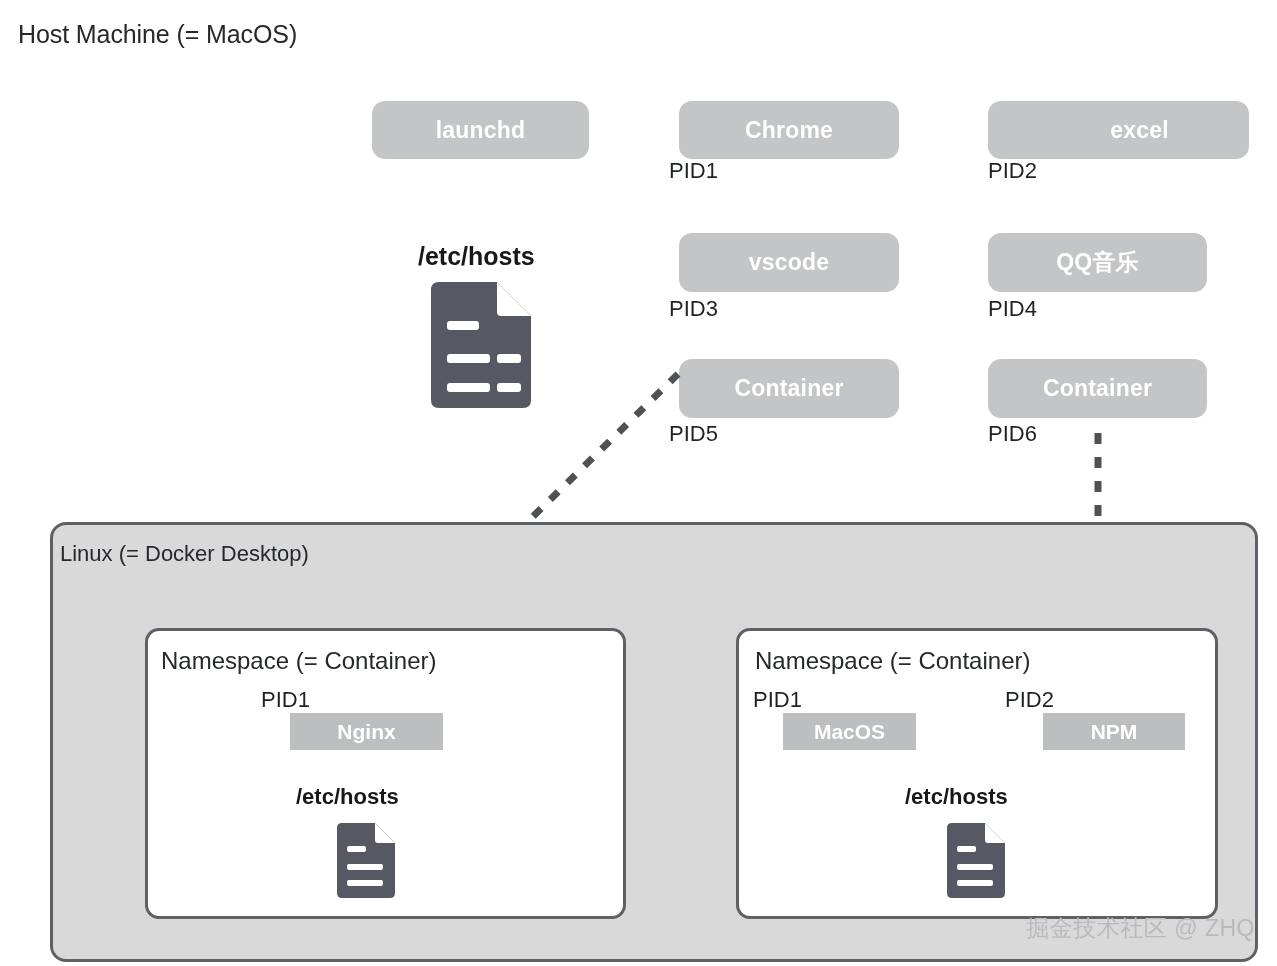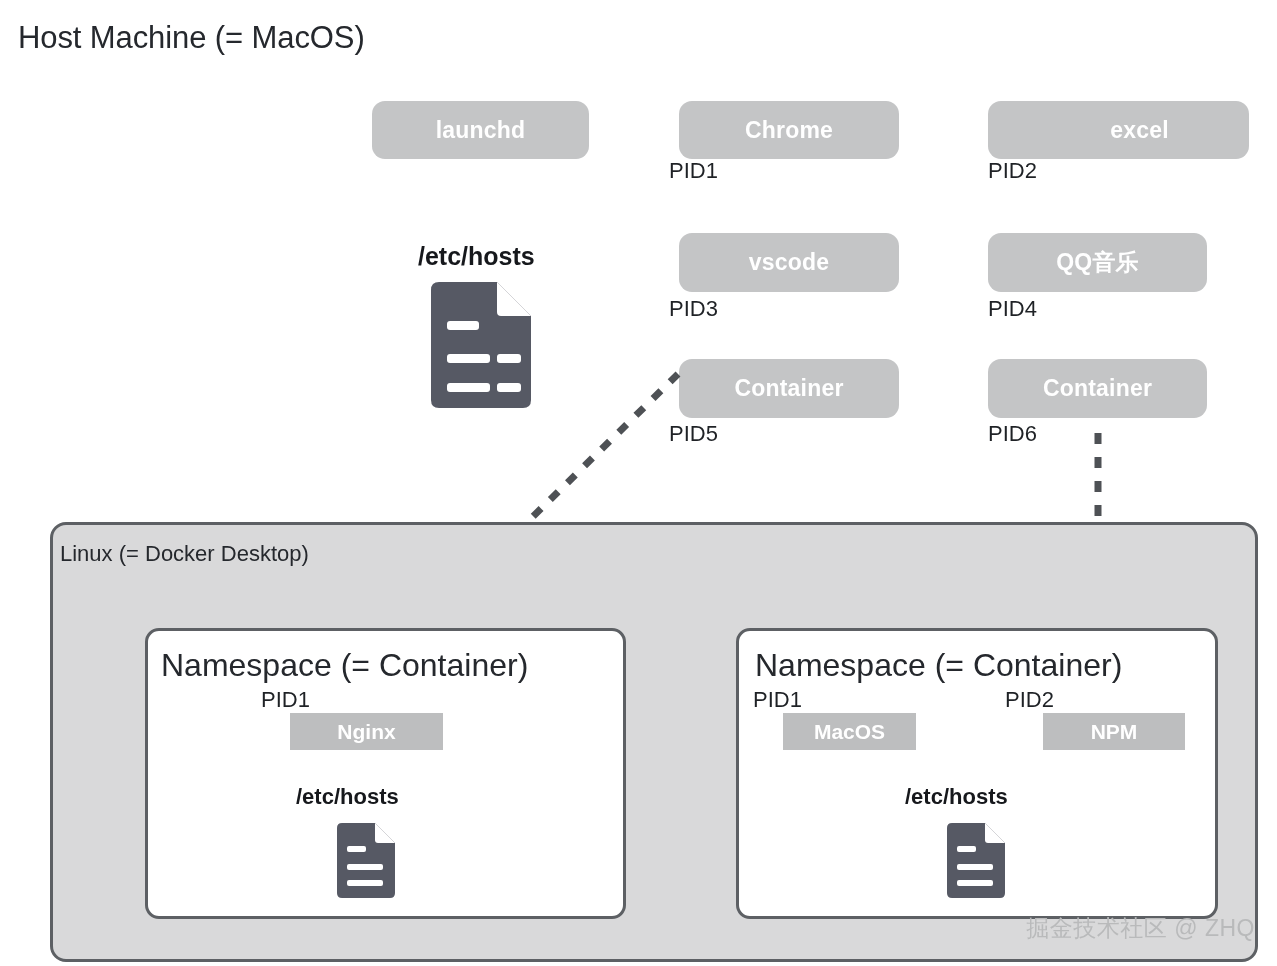--- a/index.html
+++ b/index.html
@@ -17,21 +17,21 @@
     height: 966px;
     background: #ffffff;
     overflow: hidden;
   }
 
   
   .host-title {
     position: absolute;
     left: 18px;
     top: 20px;
-    font-size: 31px;
+    font-size: 25px;
     color: #25282d;
     letter-spacing: -0.1px;
     white-space: nowrap;
   }
 
   
   .proc-pill {
     position: absolute;
     background: #c4c5c6;
     border-radius: 13px;
@@ -86,21 +86,21 @@
   
   .ns-box {
     position: absolute;
     background: #ffffff;
     border: 3px solid #5d6064;
     border-radius: 14px;
     box-sizing: border-box;
   }
   .ns-title {
     position: absolute;
-    font-size: 32px;
+    font-size: 24px;
     color: #25282d;
     white-space: nowrap;
   }
   .ns-pid {
     position: absolute;
     font-size: 22px;
     color: #1f2226;
     white-space: nowrap;
   }
   .ns-proc {

